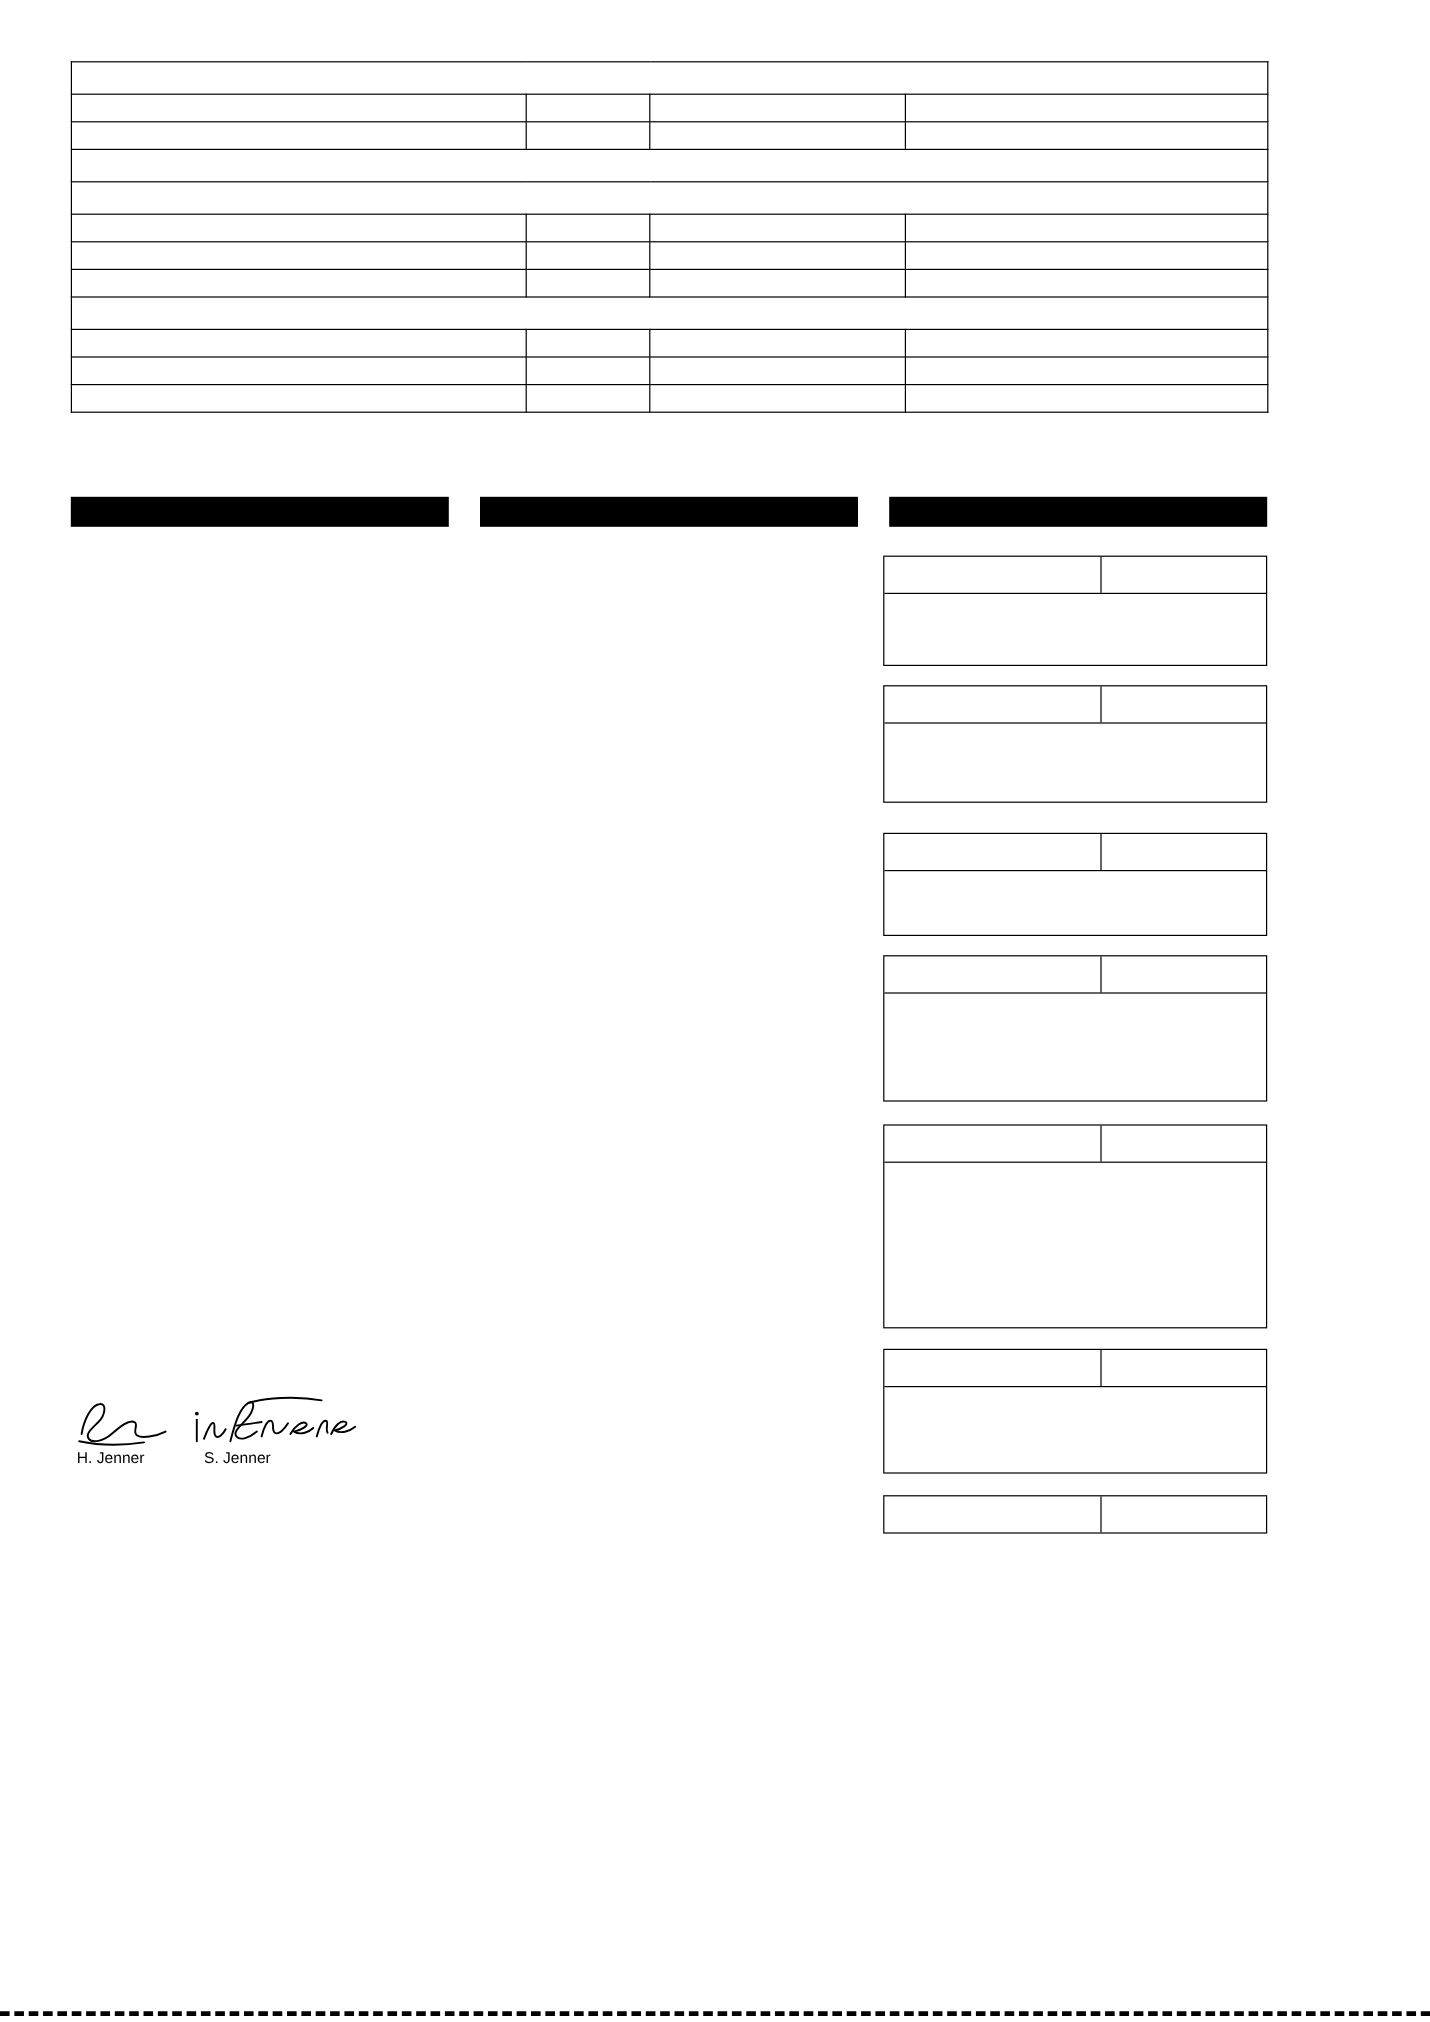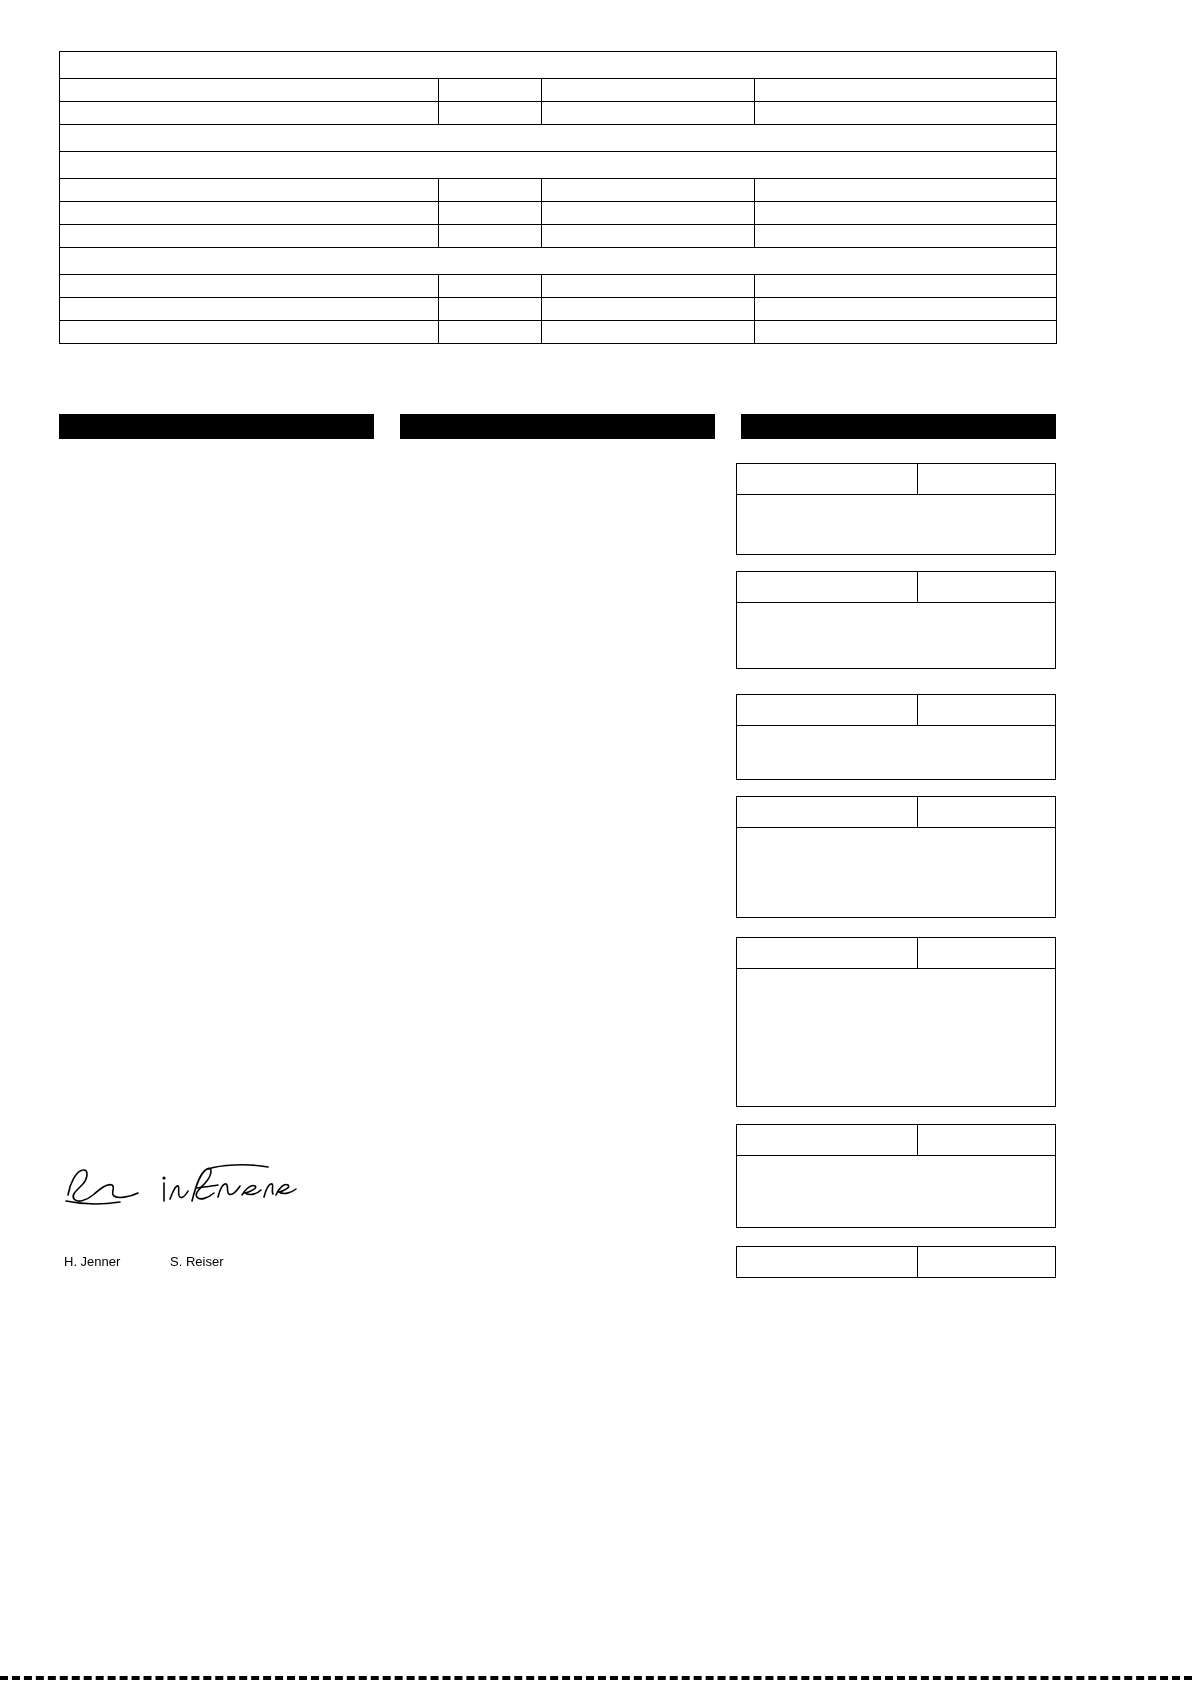--- a/index.html
+++ b/index.html
@@ -133,21 +133,20 @@
   .sig-img {
     position: absolute;
     top: 0;
     left: 0;
   }
   .sig-name {
     position: absolute;
     font-size: 13px;
     top: 52px;
     white-space: nowrap;
-    margin-top: 47px;
   }
   #sig-name-1 { left: 4px; }
   #sig-name-2 { left: 110px; }
 
   
   .col-body {
     position: absolute;
     font-size: 11px;
     line-height: 13px;
     white-space: pre-wrap;
@@ -322,18 +321,18 @@
         <path d="M132 46 C136 30, 140 18, 147 14 C153 11, 152 20, 146 27 C140 34, 134 38, 137 42 C140 46, 148 43, 154 38"></path>
         <path d="M137 33 C144 32, 152 31, 158 30"></path>
         <path d="M158 42 C160 34, 163 28, 166 29 C169 30, 166 37, 169 39 C172 41, 177 36, 180 31"></path>
         <path d="M182 40 C186 33, 192 29, 195 31 C198 33, 190 37, 185 38 C190 41, 197 39, 201 35"></path>
         <path d="M204 42 C206 34, 209 28, 212 29 C214 30, 211 36, 213 39"></path>
         <path d="M216 40 C219 33, 224 28, 228 30 C231 32, 224 36, 219 37 C224 40, 231 38, 236 34"></path>
         <path d="M148 14 C160 10, 186 8, 208 12"></path>
       </g>
     </svg>
     <div class="sig-name" id="sig-name-1">H. Jenner</div>
-    <div class="sig-name" id="sig-name-2">S. Reiser</div>
+    <div class="sig-name" id="sig-name-2">S. Jenner</div>
   </div>
 
   <div class="cutline"></div>
 
 </div>
 
 </body></html>

